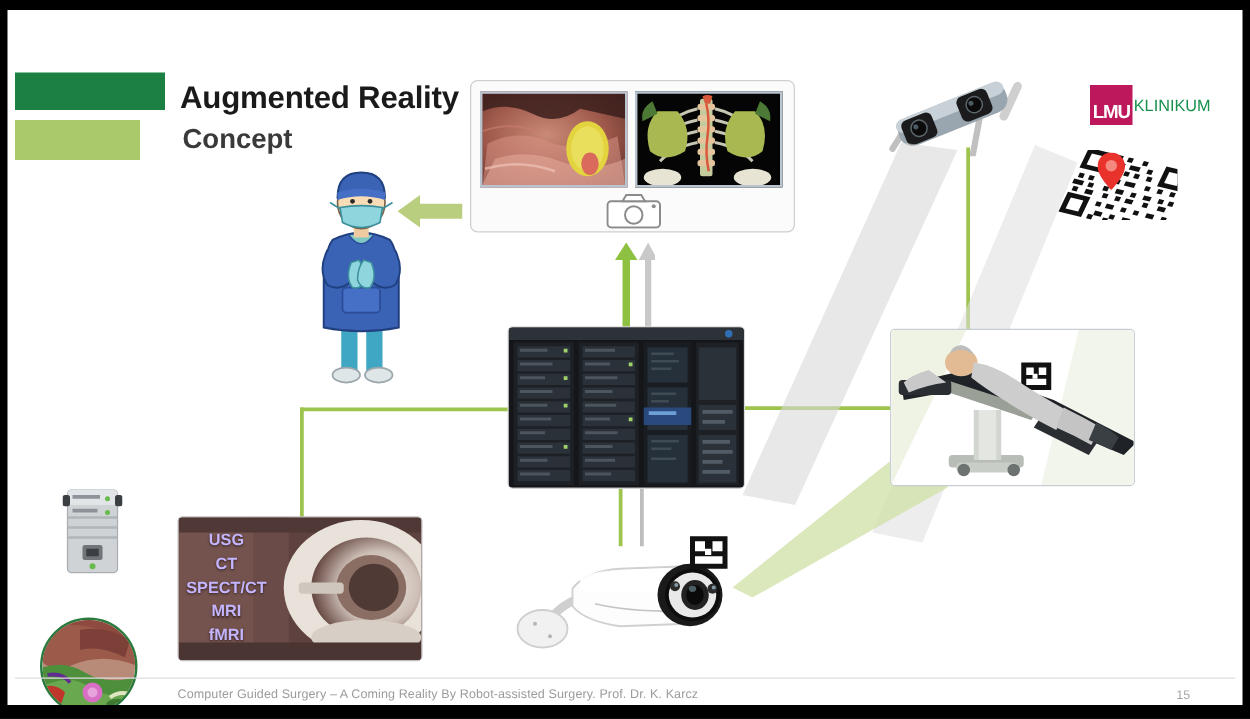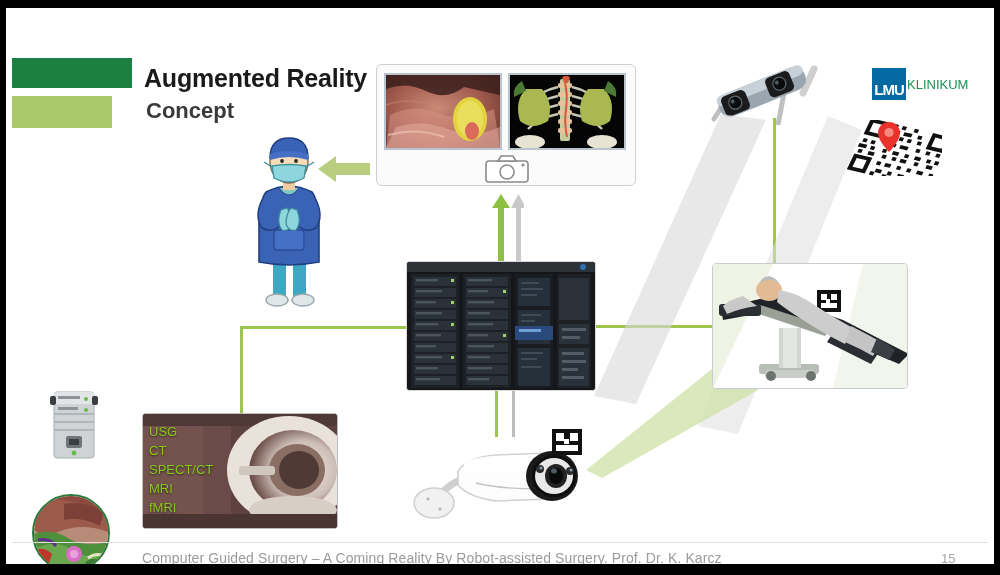--- a/index.html
+++ b/index.html
@@ -42,21 +42,21 @@
     letter-spacing: -0.2px;
   }
   #title-sub {
     position: absolute; left: 140px; top: 90px;
     font-size: 22px; font-weight: bold; color: #3a3a3a;
   }
 
   
   #logo { position: absolute; left: 866px; top: 60px; display: flex; align-items: center; }
   #logo-mark {
-    width: 34px; height: 32px; background: #0369a1;
+    width: 34px; height: 32px; background: #be185d;
     display: flex; align-items: flex-end; justify-content: center;
     color: #ffffff; font-weight: bold; font-size: 15px; letter-spacing: -1px;
     padding-bottom: 2px;
   }
   #logo-text { font-size: 13px; color: #17914e; letter-spacing: 0px; margin-left: 1px; }
 
   
   #qr-wrap { position: absolute; left: 828px; top: 112px; width: 108px; height: 56px; }
   #qr-canvas { position: absolute; left: 0; top: 0; }
   #qr-pin {
@@ -99,46 +99,47 @@
   
   #bot-camera { position: absolute; left: 404px; top: 415px; width: 182px; height: 98px; }
 
   
   #mri-panel {
     position: absolute; left: 136px; top: 405px; width: 196px; height: 116px;
     border: 1px solid #bfbfbf; border-radius: 4px; overflow: hidden; background: #6e4a47;
   }
   #mri-labels {
     position: absolute; left: 6px; top: 8px;
-    color: #84cc16; font-size: 13px; font-weight: normal; line-height: 19px;
+    color: #c4b5fd; font-size: 13px; font-weight: bold; line-height: 19px;
     text-shadow: 0 1px 2px rgba(0,0,0,.6);
+    text-align: center;
   }
 
   
   #tower { position: absolute; left: 44px; top: 382px; width: 48px; height: 70px; }
   #bio-circle {
     position: absolute; left: 26px; top: 486px; width: 78px; height: 78px;
     border-radius: 50%; border: 2px solid #2a7a3e; overflow: hidden;
   }
 
   
   .conn { position: absolute; background: #9dc44d; }
   .conn-grey { position: absolute; background: #bdbdbd; }
 
   
   #footer-rule {
     position: absolute; left: 6px; top: 534px; width: 976px; height: 1px; background: #dddddd;
   }
   #footer-text {
     position: absolute; left: 136px; top: 542px;
-    font-size: 14px; color: #9b9b9b; letter-spacing: .1px;
+    font-size: 10px; color: #9b9b9b; letter-spacing: .1px;
   }
   #page-number {
     position: absolute; left: 935px; top: 543px;
-    font-size: 13px; color: #a8a8a8;
+    font-size: 10px; color: #a8a8a8;
   }
 
   svg { display: block; }
 </style>
 </head>
 <body>
 
 <div id="slide-frame">
   <div id="slide">
 

